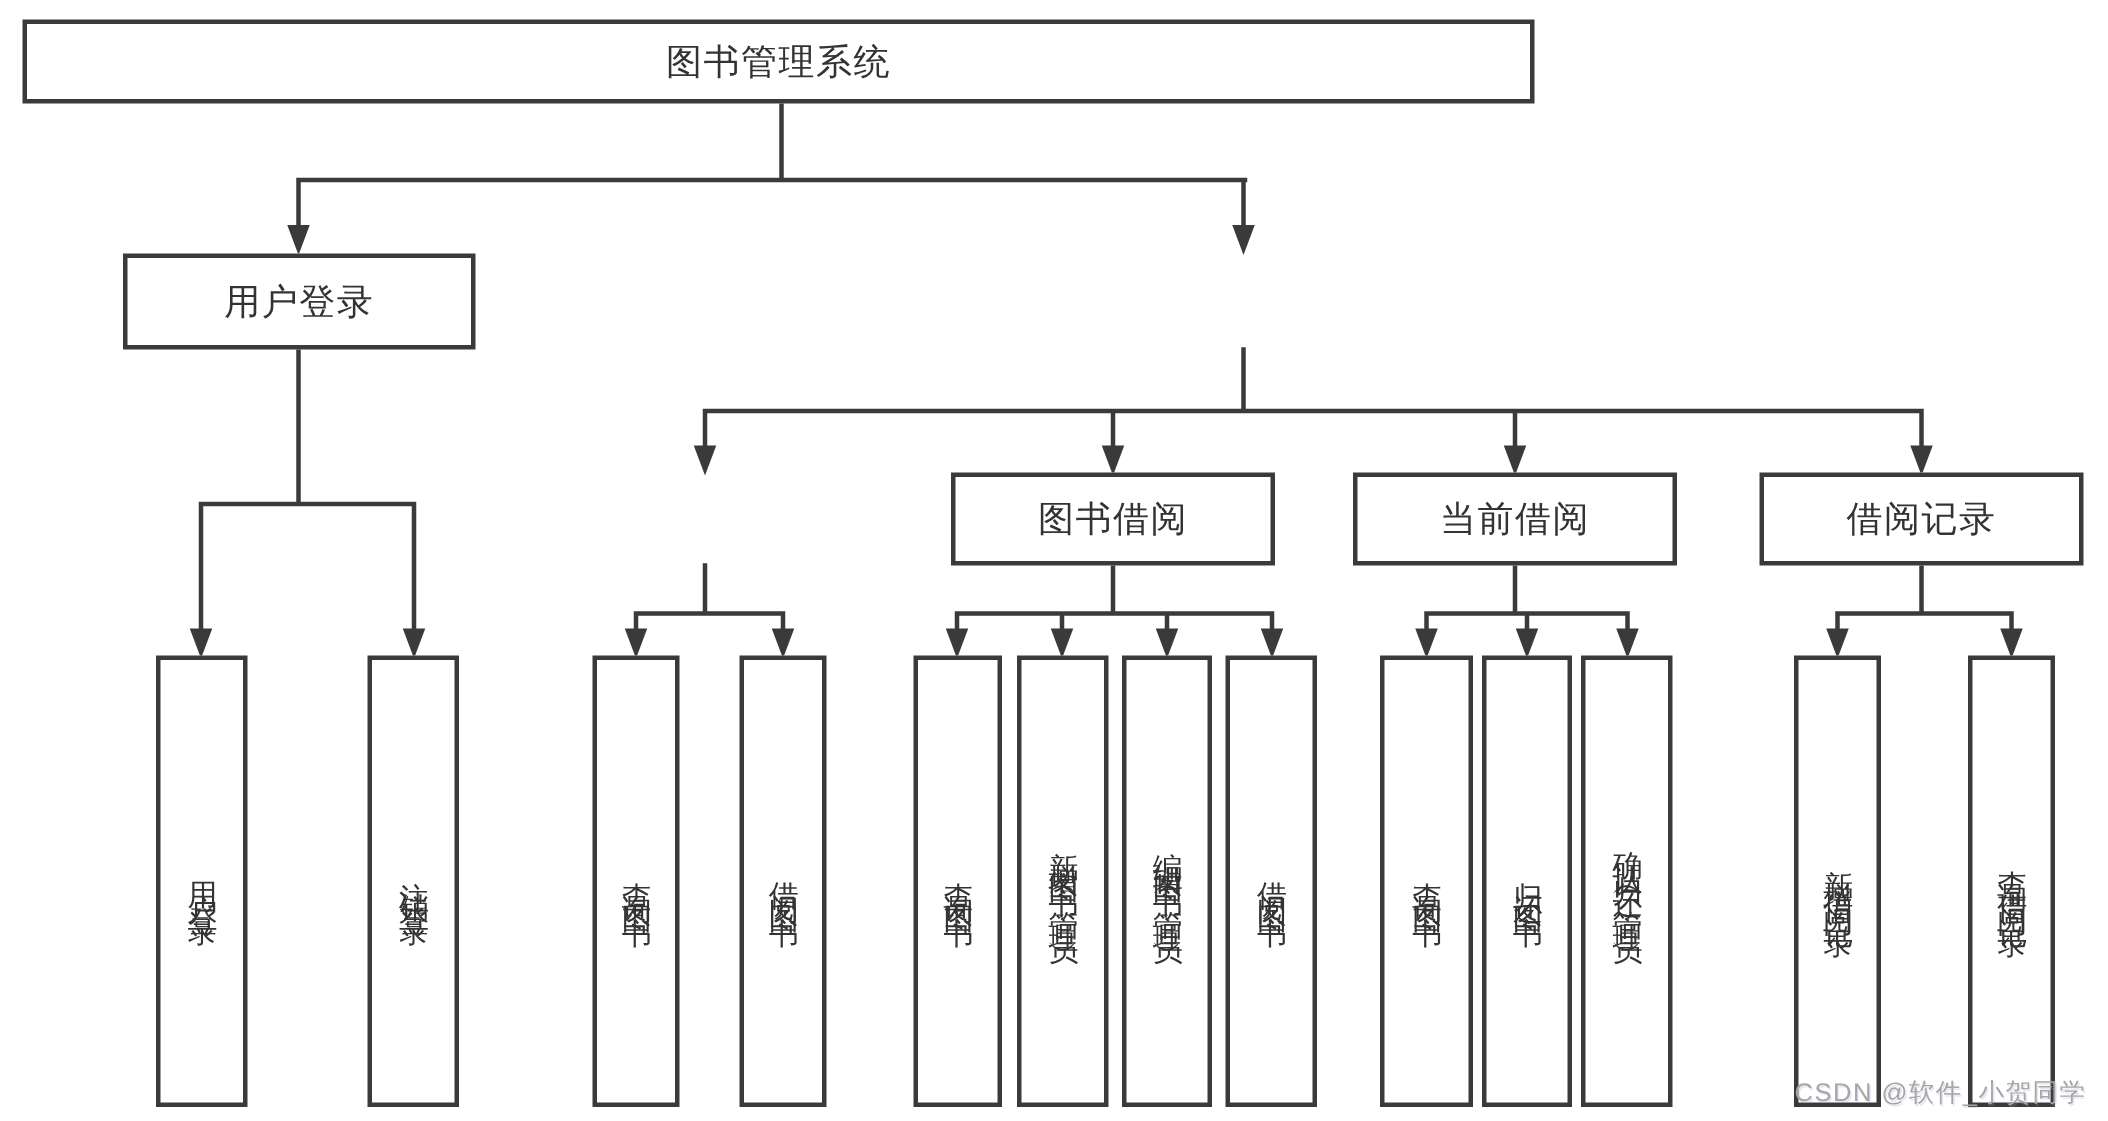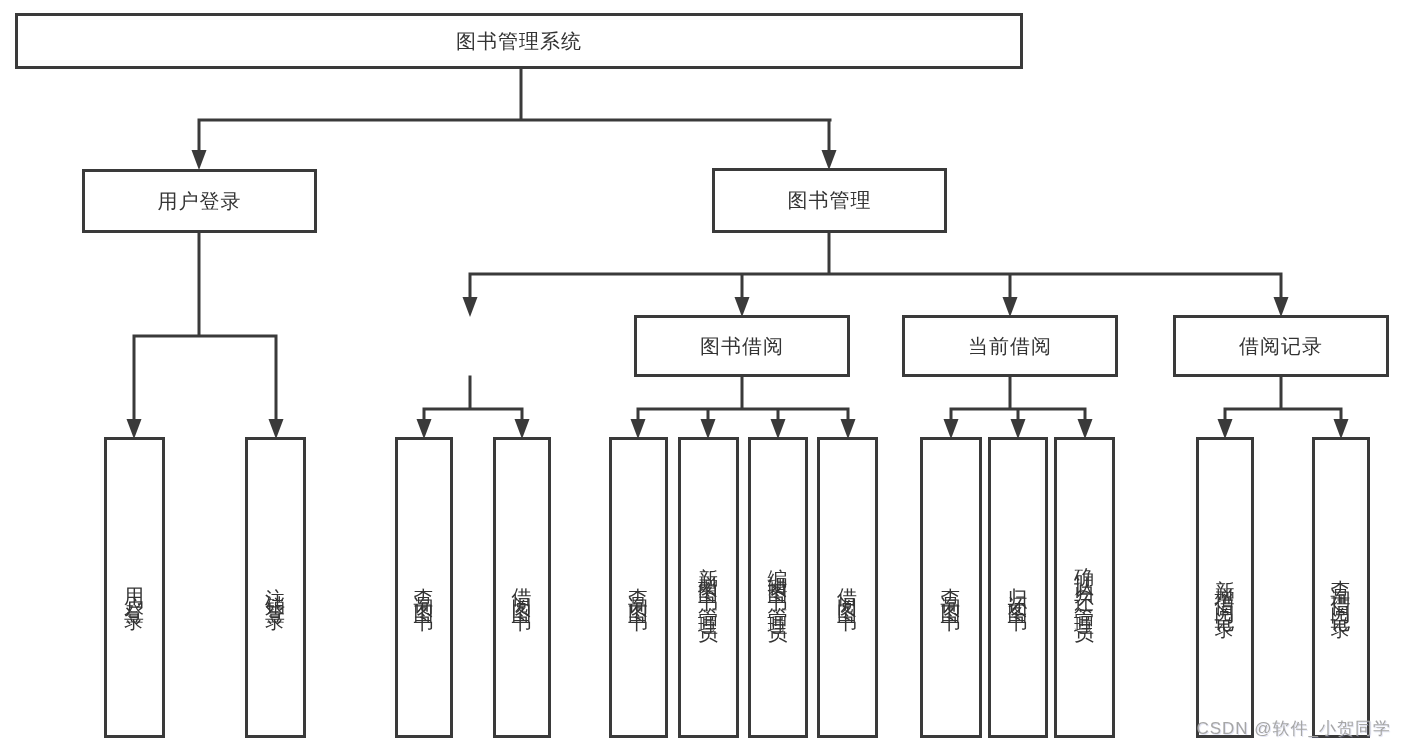--- a/index.html
+++ b/index.html
@@ -4,21 +4,21 @@
 <style>
   html,body{margin:0;padding:0;background:#fff;}
   .canvas{
     position:relative;width:1405px;height:747px;background:#ffffff;
     font-family:"Liberation Sans",sans-serif;overflow:hidden;
   }
   svg.connectors{position:absolute;left:0;top:0;width:1405px;height:747px;}
   .hbox{
     position:absolute;box-sizing:border-box;border:3px solid #3a3a3a;background:#ffffff;
     display:flex;align-items:center;justify-content:center;
-    font-size:20px;color:#333333;letter-spacing:1px;white-space:nowrap;
+    font-size:24px;color:#333333;letter-spacing:1px;white-space:nowrap;
   }
   .vbox{
     position:absolute;box-sizing:border-box;border:3px solid #3a3a3a;background:#ffffff;
     top:437px;height:301px;display:flex;align-items:center;justify-content:center;
   }
   .vbox span{
     writing-mode:vertical-rl;text-orientation:mixed;
     font-size:20px;color:#333333;letter-spacing:8px;line-height:1;
   }
   .watermark{
@@ -89,23 +89,20 @@
     </g>
   </svg>
 
   <div class="hbox" style="left:15px;top:13px;width:1008px;height:56px">
     <span>图书管理系统</span>
   </div>
 
   <div class="hbox" style="left:82px;top:169px;width:235px;height:64px">
     <span>用户登录</span>
   </div>
-  <div class="hbox" style="left:712px;top:168px;width:235px;height:65px">
-    <span>图书管理</span>
-  </div>
 
   <div class="hbox" style="left:634px;top:315px;width:216px;height:62px">
     <span>图书借阅</span>
   </div>
   <div class="hbox" style="left:902px;top:315px;width:216px;height:62px">
     <span>当前借阅</span>
   </div>
   <div class="hbox" style="left:1173px;top:315px;width:216px;height:62px">
     <span>借阅记录</span>
   </div>

